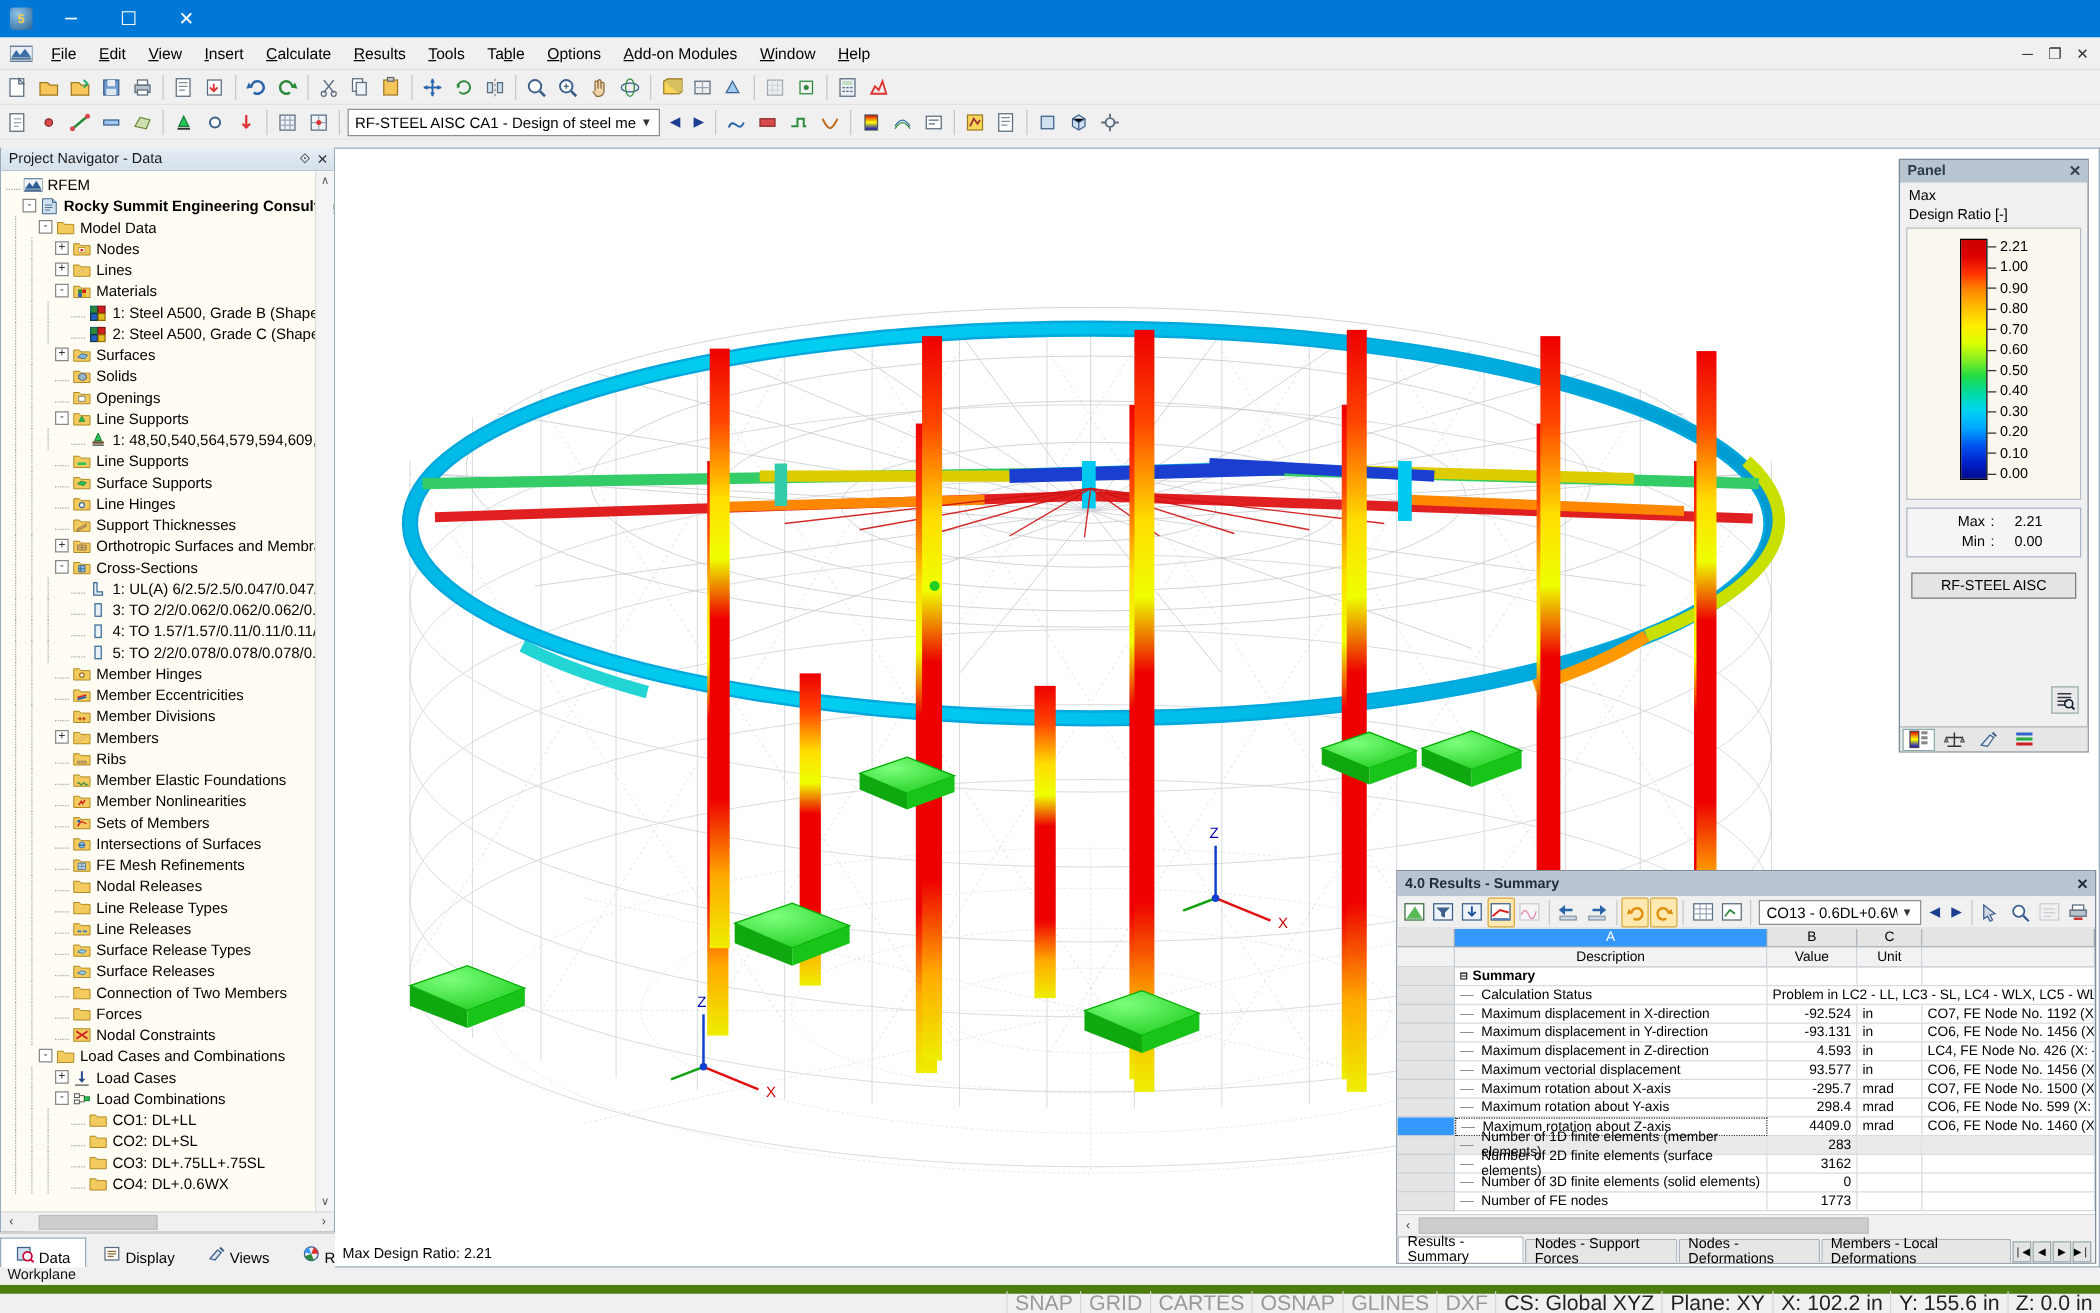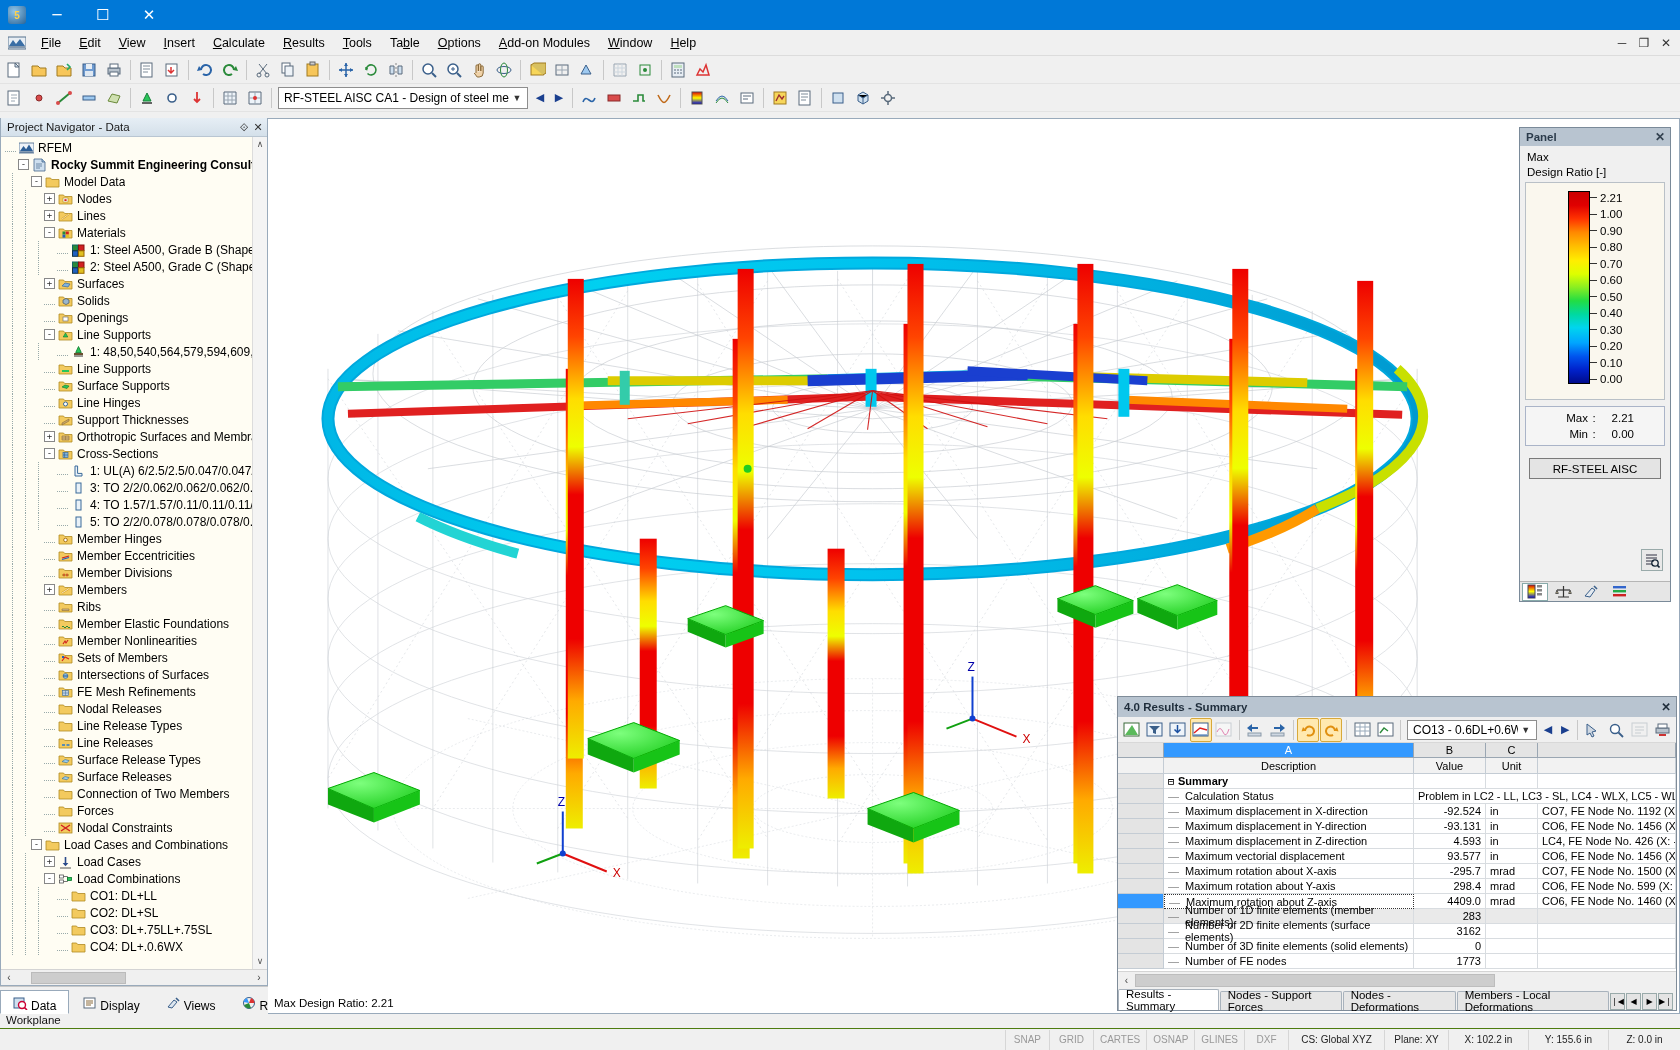--- a/index.html
+++ b/index.html
@@ -162,21 +162,21 @@
   #rt-hscroll .thumb{position:absolute;left:0;top:1px;width:360px;height:13px;background:#cdcdcd;border:1px solid #bdbdbd;}
   #rt-tabs{height:22px;background:#f0f0f0;display:flex;align-items:flex-end;}
   .rtab{height:19px;padding:0 7px;font-size:11.5px;border:1px solid #a8b2bc;border-bottom:none;
         background:#e6e6e6;display:flex;align-items:center;margin-right:1px;border-radius:2px 2px 0 0;}
   .rtab.active{background:#fff;height:21px;}
   #rt-tabnav{margin-left:auto;display:flex;align-items:center;gap:1px;padding-right:3px;}
   #rt-tabnav span{width:15px;height:17px;border:1px solid #9aa;background:#e4e4e4;
                   display:flex;align-items:center;justify-content:center;font-size:8px;}
   
   #statusbar{position:absolute;left:0;right:0;bottom:0;height:22px;background:#f0f0f0;
-             border-top:1px solid #4d7c0f;display:flex;align-items:center;font-size:10px;}
+             border-top:7px solid #4d7c0f;display:flex;align-items:center;font-size:17px;}
   .sbox{height:20px;min-width:44px;padding:0 6px;border-left:1px solid #d6d6d6;
         display:flex;align-items:center;justify-content:center;color:#999;}
   .sbox.dark{color:#222;}
   #statusbar .spacer{flex:1;}
   #workplane{position:absolute;left:0;bottom:22px;height:14px;width:268px;
              font-size:11.5px;padding-left:6px;color:#111;background:#f0f0f0;}
   
   #model{position:absolute;inset:0;}
 </style>
 </head>

